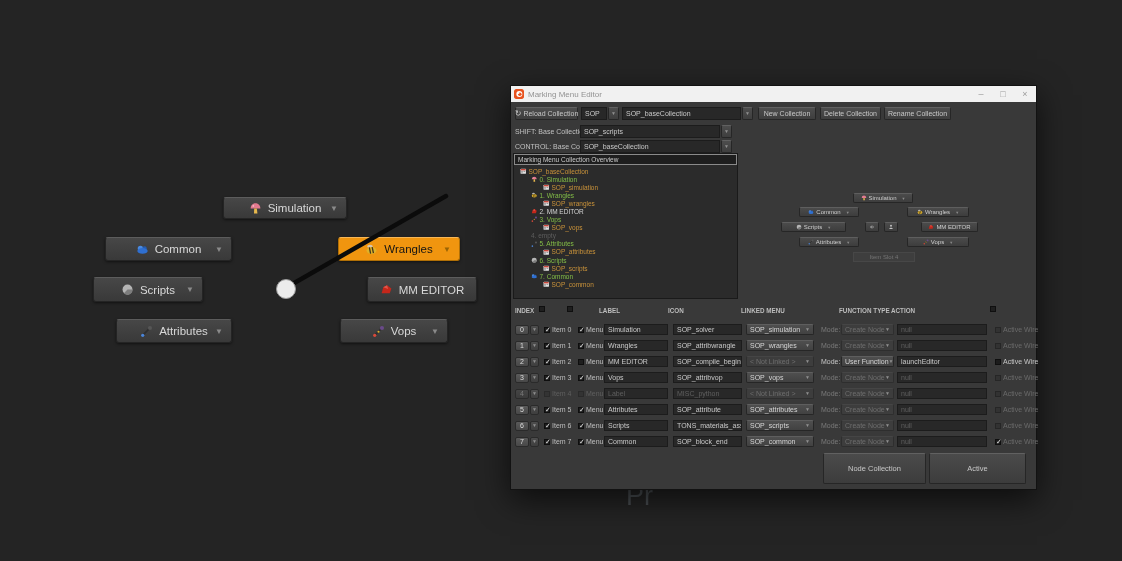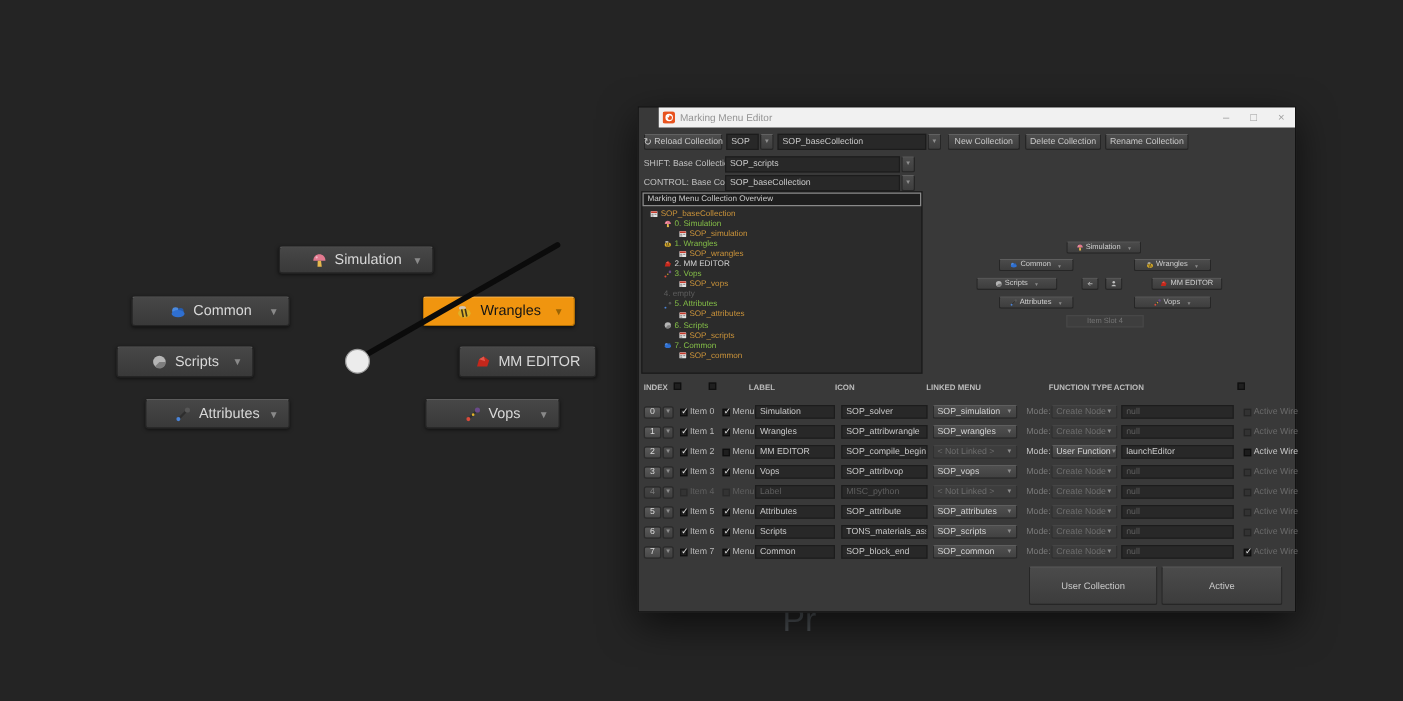--- a/index.html
+++ b/index.html
@@ -23,21 +23,21 @@
   #lm-wrangles { left:338px; top:237px; width:122px; height:24px; }
   #lm-scripts  { left:93px;  top:277px; width:110px; height:25px; }
   #lm-mm       { left:367px; top:277px; width:110px; height:25px; }
   #lm-attr     { left:116px; top:319px; width:116px; height:24px; }
   #lm-vops     { left:340px; top:319px; width:108px; height:24px; }
   #gesture-overlay { left:0; top:0; z-index:3; pointer-events:none; }
 
   
   #win { left:510px; top:85px; width:527px; height:405px; background:#393939; border:1px solid #121212;
          z-index:10; box-shadow:0 10px 30px rgba(0,0,0,.65); font-size:7px; color:#c9c9c9; }
-  #titlebar { position:absolute; left:16px; top:0; right:0; height:16px; background:#f1f1f1; display:flex; align-items:center; padding-left:3px; gap:4px; }
+  #titlebar { position:absolute; left:0; top:0; right:0; height:16px; background:#f1f1f1; display:flex; align-items:center; padding-left:3px; gap:4px; }
   #title-text { color:#939393; font-size:8px; }
   .havatar { width:10px; height:10px; border-radius:2px; }
   .wc { width:22px; height:14px; display:flex; align-items:center; justify-content:center; color:#9d9d9d; font-size:9px; }
   #win-controls { margin-left:auto; display:flex; }
 
   .btn { position:absolute; display:flex; align-items:center; justify-content:center; gap:2px;
          background:linear-gradient(#4d4d4d,#3e3e3e); border:1px solid #262626; border-top-color:#616161;
          border-radius:2px; color:#c8c8c8; font-size:7px; white-space:nowrap; }
   .combo { position:absolute; display:flex; }
   .combo .cval { flex:1; background:#282828; border:1px solid #1c1c1c; display:flex; align-items:center; padding:0 3px; white-space:nowrap; overflow:hidden; }
@@ -756,15 +756,15 @@
       </div>
     <div class="fld f-action tdim">
         <span>null</span>
       </div>
     <div class="cb wirecb" style="background:#1c1c1c;border-color:#0f0f0f">
         <span>✓</span>
       </div>
     <span class="ilbl wire">Active Wire</span>
   </div>
 
-  <div class="btn" id="btn-save">User Collection</div>
+  <div class="btn" id="btn-save">Node Collection</div>
   <div class="btn" id="btn-close">Active</div>
 </div>
 
 </body></html>

